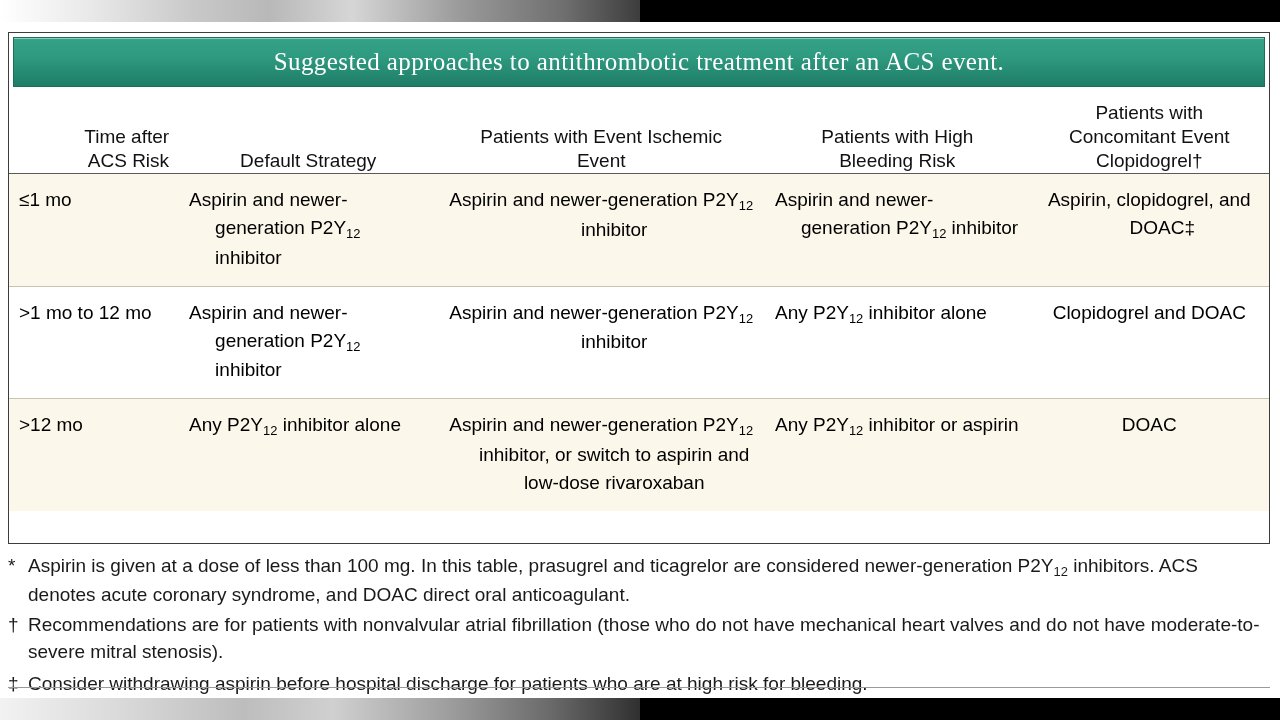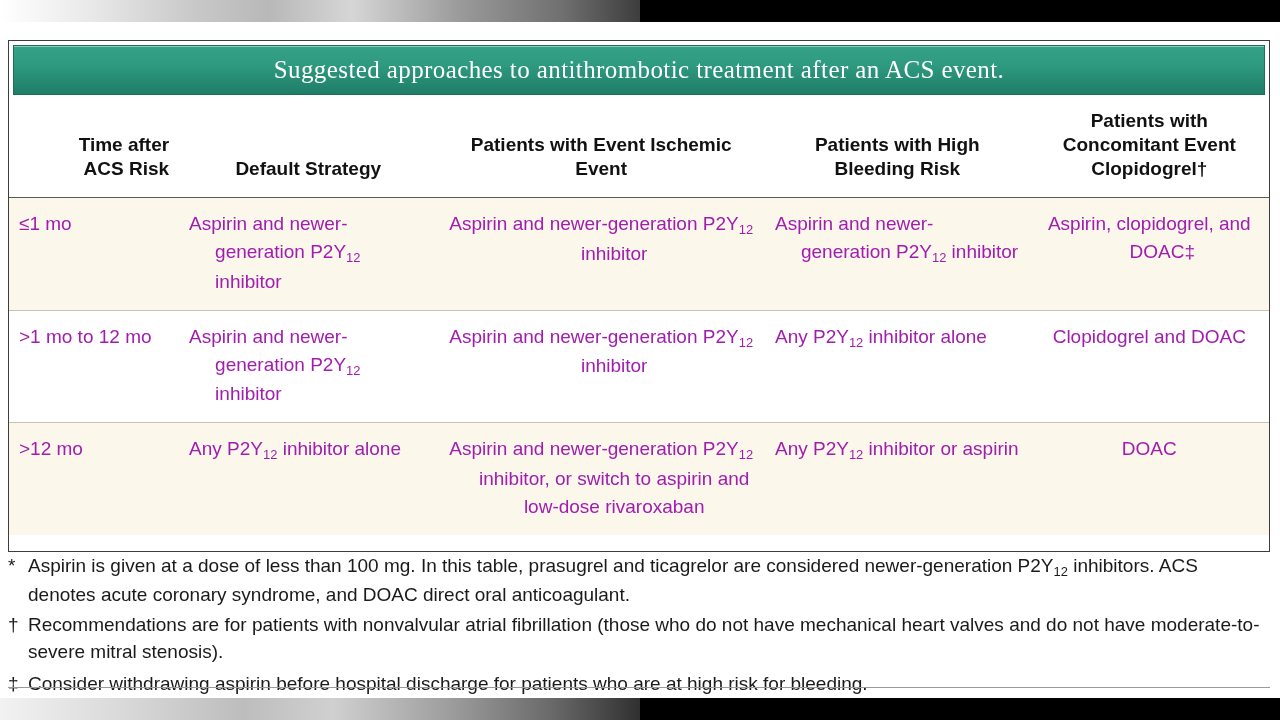--- a/index.html
+++ b/index.html
@@ -47,21 +47,21 @@
     top: 22px;
     left: 0;
     width: 1280px;
     height: 676px;
     background: #ffffff;
   }
 
   .table-frame {
     position: absolute;
     left: 8px;
-    top: 18px;
+    top: 10px;
     width: 1262px;
     height: 512px;
     border: 1px solid #3d3d3d;
     box-sizing: border-box;
     background: #ffffff;
   }
 
   .title-bar {
     position: relative;
     margin: 4px;
@@ -84,41 +84,41 @@
 
   table.main {
     width: 100%;
     border-collapse: collapse;
     table-layout: fixed;
     font-family: "Liberation Sans", sans-serif;
   }
 
   table.main th {
     font-size: 19px;
-    font-weight: bold;
+    font-weight: normal;
     color: #111111;
     vertical-align: bottom;
-    padding: 10px 10px 16px 10px;
+    padding: 10px 10px 0 10px;
     text-align: center;
     line-height: 1.27;
   }
   table.main th.col-time {
     text-align: right;
     padding-left: 18px;
   }
 
   .head-row td.rule {
     border-bottom: 1.5px solid #5a5a5a;
     height: 0;
     padding: 0;
   }
 
   table.main td.cell {
     font-size: 19px;
-    color: #a21caf;
+    color: #000000;
     vertical-align: top;
     padding: 12px 10px 14px 10px;
     line-height: 1.47;
   }
 
   .row-a td { background: #fbf7ea; }
   .row-b td { background: #ffffff; }
 
   .row-sep td {
     border-top: 1px solid #c9c4b2;

